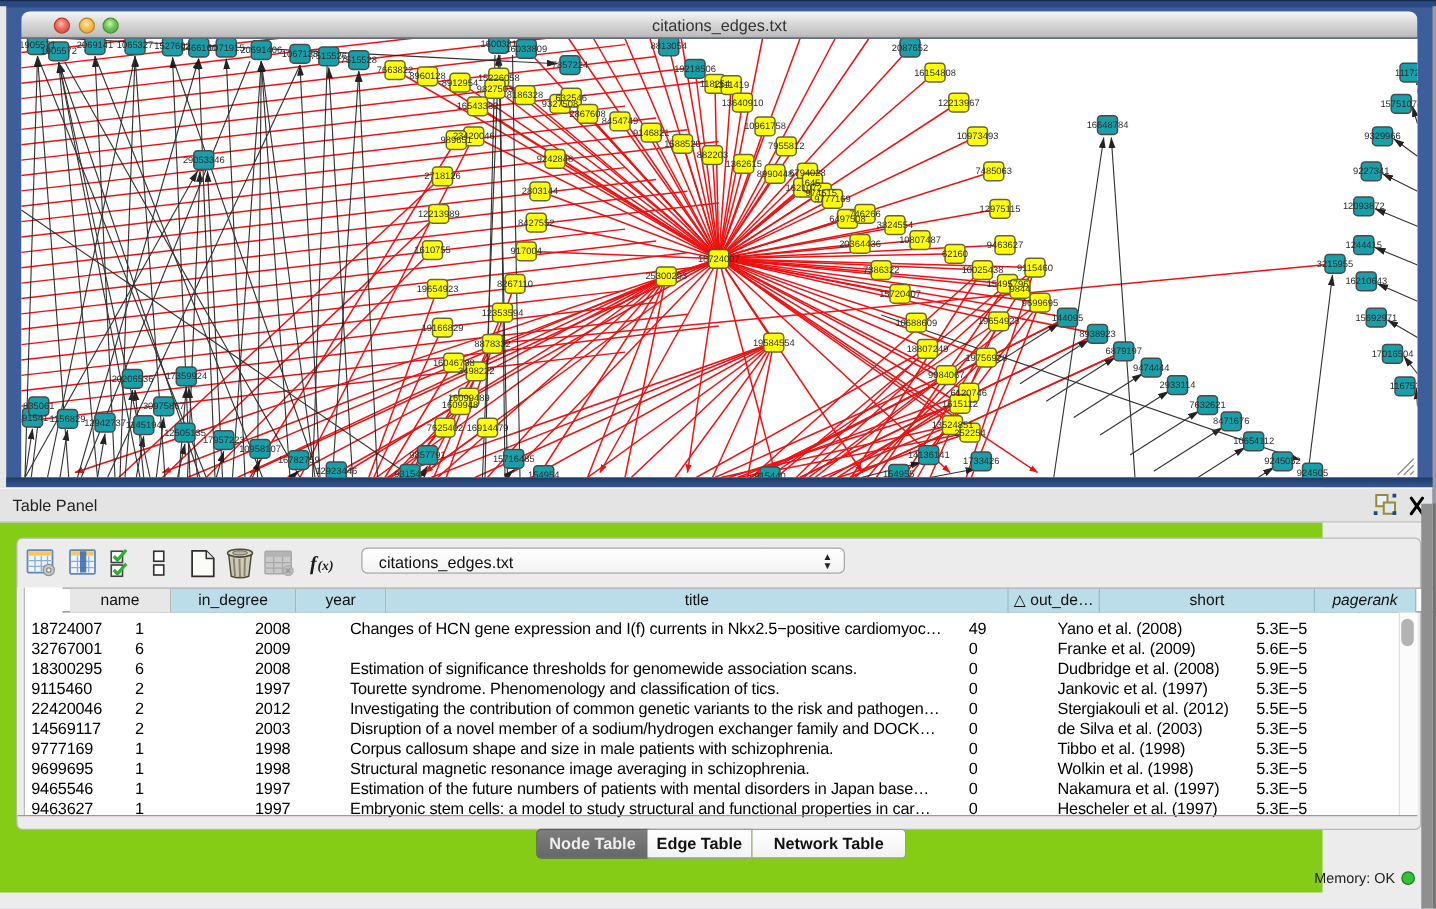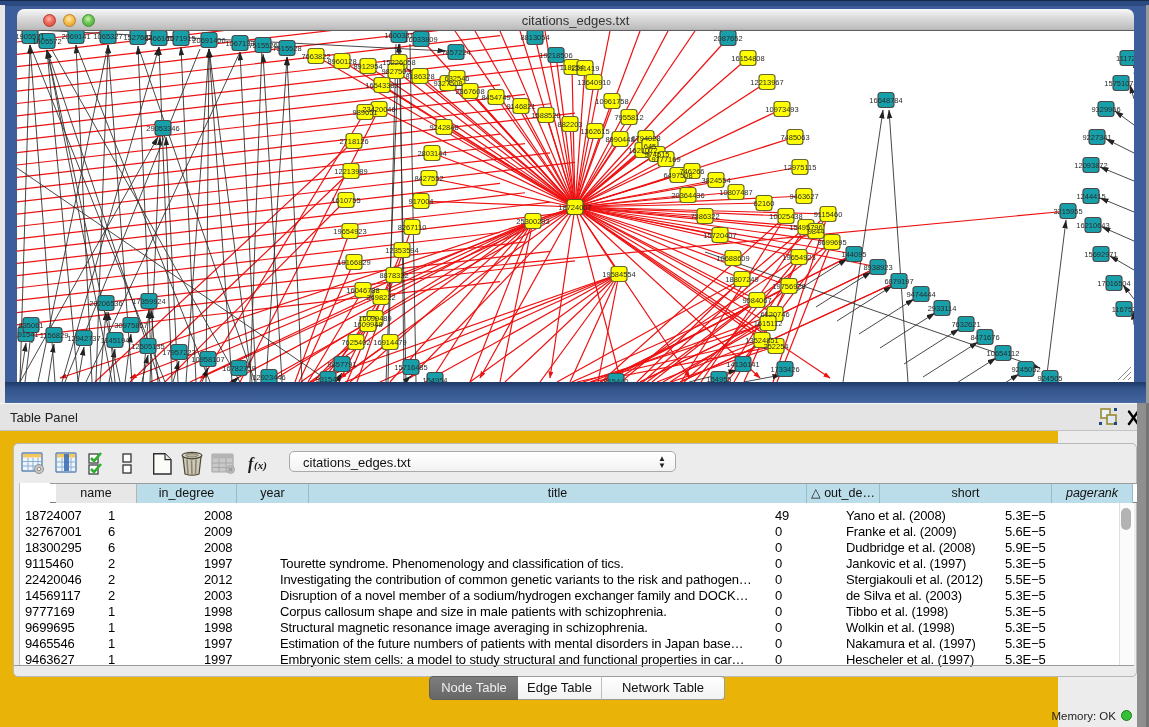--- a/index.html
+++ b/index.html
@@ -20,21 +20,21 @@
   border-radius:7px 7px 0 0;
   background:linear-gradient(#f7f7f7, #d9d9d9 45%, #c0c0c0 90%, #b3b3b3);
   border-bottom:1px solid #5f5f5f; }
 #titletext { left:0; top:4px; width:1117px; text-align:center; font-size:13px; color:#333; }
 .tl { top:5px; width:13px; height:13px; border-radius:50%; }
 #tl-r { left:26px; background:radial-gradient(circle at 5px 4px, #ffb8ae, #ee6a5e 45%, #d4432f 95%); border:1px solid #b43b2a;}
 #tl-y { left:46px; background:radial-gradient(circle at 5px 4px, #ffe9b3, #f6be4f 45%, #df9b2d 95%); border:1px solid #ba8222;}
 #tl-g { left:65px; background:radial-gradient(circle at 5px 4px, #d2f5b0, #6bc654 45%, #4ba336 95%); border:1px solid #419430;}
 
 
-#panel { left:0; top:403px; width:1058px; height:324px; background:#eab308; }
+#panel { left:0; top:390px; width:1058px; height:324px; background:#84cc16; }
 #panelhead { left:0; top:0; width:1146px; height:28px; background:#e4e4e4;
   border-top:1px solid #f8f8f8; border-bottom:1px solid #c3c3c3; }
 #panelhead span { position:absolute; left:10px; top:6px; font-size:13px; color:#222; }
 #panelRightEdge { left:1137px; top:403px; width:9px; height:324px; background:#8f8f8f; }
 #panelRightEdge2 { left:1146px; top:403px; width:3px; height:324px; background:#757575; }
 
 #container { left:13px; top:40px; width:1124px; height:234px; background:#ececec;
   border:1px solid #b9b9b9; border-radius:5px; }
 
 
@@ -52,21 +52,21 @@
   background:#badde9; border-right:1px solid #93bccc; }
 .hc.gray { background:#e7e7e7; border-right:1px solid #b5b5b5; }
 #gutter { left:14px; top:80px; width:6px; height:183px; background:#ededed; border-right:1px solid #bdbdbd; }
 .row { position:absolute; height:16px; font-size:13px; letter-spacing:-0.15px; color:#000; white-space:nowrap; }
 .c { position:absolute; top:1px; }
 #vscroll { left:1119px; top:100px; width:14px; height:162px; background:#fbfbfb; border-left:1px solid #e0e0e0;}
 #vthumb { left:1121px; top:105px; width:10px; height:22px; background:#b3b3b3; border-radius:5px; }
 #tblbot { left:14px; top:262px; width:1120px; height:1px; background:#9a9a9a; }
 
 
-#tabs { left:429px; top:273px; width:296px; height:24px; }
+#tabs { left:429px; top:273px; width:296px; height:24px;font-weight:bold; }
 .tab { position:absolute; top:0; height:24px; border:1px solid #9b9b9b; font-size:13px;
   text-align:center; line-height:22px; background:linear-gradient(#ffffff,#f2f2f2); color:#111; }
 #tab1 { left:0; width:90px; border-radius:4px 0 0 4px;
   background:linear-gradient(#7d7d7d,#676767); color:#efefef; border-color:#5f5f5f;}
 #tab2 { left:89px; width:84px; border-left:none; }
 #tab3 { left:172px; width:124px; border-radius:0 4px 4px 0; border-left:1px solid #c0c0c0; }
 
 #memory { left:0px; top:307px; width:1116px; text-align:right; font-size:11.5px; color:#222; }
 #memdot { left:1121px; top:307px; width:11px; height:11px; border-radius:50%;
   background:#35c135; border:1px solid #1d7a1d; }
@@ -736,36 +736,38 @@
       <div class="hc" style="left:187px;width:72px;">year</div>
       <div class="hc" style="left:259px;width:498px;">title</div>
       <div class="hc" style="left:757px;width:73px;">△ out_de…</div>
       <div class="hc" style="left:830px;width:172px;">short</div>
       <div class="hc" style="left:1002px;width:81px;font-style:italic;">pagerank</div>
     </div>
     <div class="row" style="left:20px;top:104px;width:1095px;overflow:hidden;">
         <span class="c" style="left:5px;">18724007</span>
         <span class="c" style="left:88px;">1</span>
         <span class="c" style="left:184px;">2008</span>
+        <span class="c" style="left:260px;">Changes of HCN gene expression and I(f) currents in Nkx2.5−positive cardiomyoc…</span>
         <span class="c" style="left:755px;">49</span>
         <span class="c" style="left:826px;">Yano et al. (2008)</span>
         <span class="c" style="left:985px;">5.3E−5</span>
       </div>
     <div class="row" style="left:20px;top:120px;width:1095px;overflow:hidden;">
         <span class="c" style="left:5px;">32767001</span>
         <span class="c" style="left:88px;">6</span>
         <span class="c" style="left:184px;">2009</span>
         <span class="c" style="left:755px;">0</span>
         <span class="c" style="left:826px;">Franke et al. (2009)</span>
         <span class="c" style="left:985px;">5.6E−5</span>
       </div>
     <div class="row" style="left:20px;top:136px;width:1095px;overflow:hidden;">
         <span class="c" style="left:5px;">18300295</span>
         <span class="c" style="left:88px;">6</span>
         <span class="c" style="left:184px;">2008</span>
+        <span class="c" style="left:260px;">Estimation of significance thresholds for genomewide association scans.</span>
         <span class="c" style="left:755px;">0</span>
         <span class="c" style="left:826px;">Dudbridge et al. (2008)</span>
         <span class="c" style="left:985px;">5.9E−5</span>
       </div>
     <div class="row" style="left:20px;top:152px;width:1095px;overflow:hidden;">
         <span class="c" style="left:5px;">9115460</span>
         <span class="c" style="left:88px;">2</span>
         <span class="c" style="left:184px;">1997</span>
         <span class="c" style="left:260px;">Tourette syndrome. Phenomenology and classification of tics.</span>
         <span class="c" style="left:755px;">0</span>

